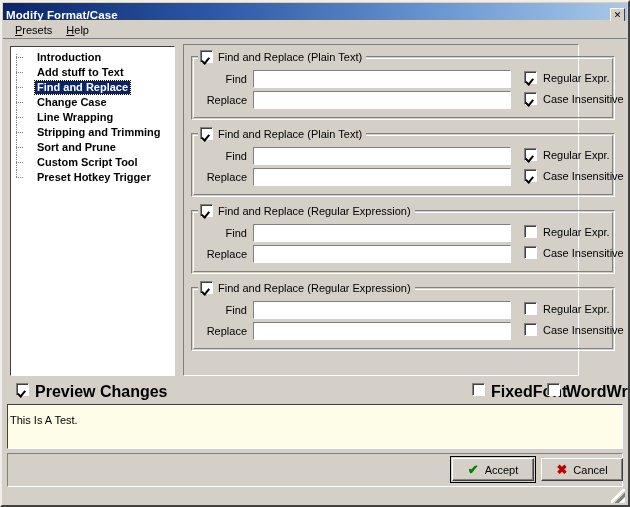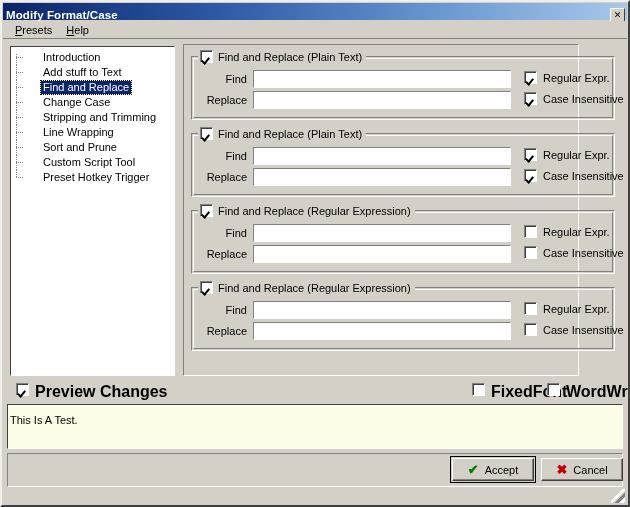--- a/index.html
+++ b/index.html
@@ -112,24 +112,25 @@
     overflow: hidden;
   }
   .tree {
     padding: 3px 0 0 0;
   }
   .tree-item {
     position: relative;
     height: 15px;
     display: flex;
     align-items: center;
-    padding-left: 30px;
+    padding-left: 24px;
     white-space: nowrap;
     font-size: 11px;
     cursor: default;
+    font-weight: bold;
   }
   .tree-stem {
     position: absolute;
     left: 5px;
     top: 7px;
     width: 7px;
     height: 1px;
     background-image: linear-gradient(to right, #808080 50%, transparent 50%);
     background-size: 2px 1px;
   }
@@ -398,26 +399,26 @@
           <span class="tree-label">Find and Replace</span>
         </div>
         <div class="tree-item">
           <div class="tree-trunk"></div>
           <div class="tree-stem"></div>
           <span class="tree-label">Change Case</span>
         </div>
         <div class="tree-item">
           <div class="tree-trunk"></div>
           <div class="tree-stem"></div>
+          <span class="tree-label">Line Wrapping</span>
+        </div>
+        <div class="tree-item">
+          <div class="tree-trunk"></div>
+          <div class="tree-stem"></div>
           <span class="tree-label">Stripping and Trimming</span>
-        </div>
-        <div class="tree-item">
-          <div class="tree-trunk"></div>
-          <div class="tree-stem"></div>
-          <span class="tree-label">Line Wrapping</span>
         </div>
         <div class="tree-item">
           <div class="tree-trunk"></div>
           <div class="tree-stem"></div>
           <span class="tree-label">Sort and Prune</span>
         </div>
         <div class="tree-item">
           <div class="tree-trunk"></div>
           <div class="tree-stem"></div>
           <span class="tree-label">Custom Script Tool</span>

